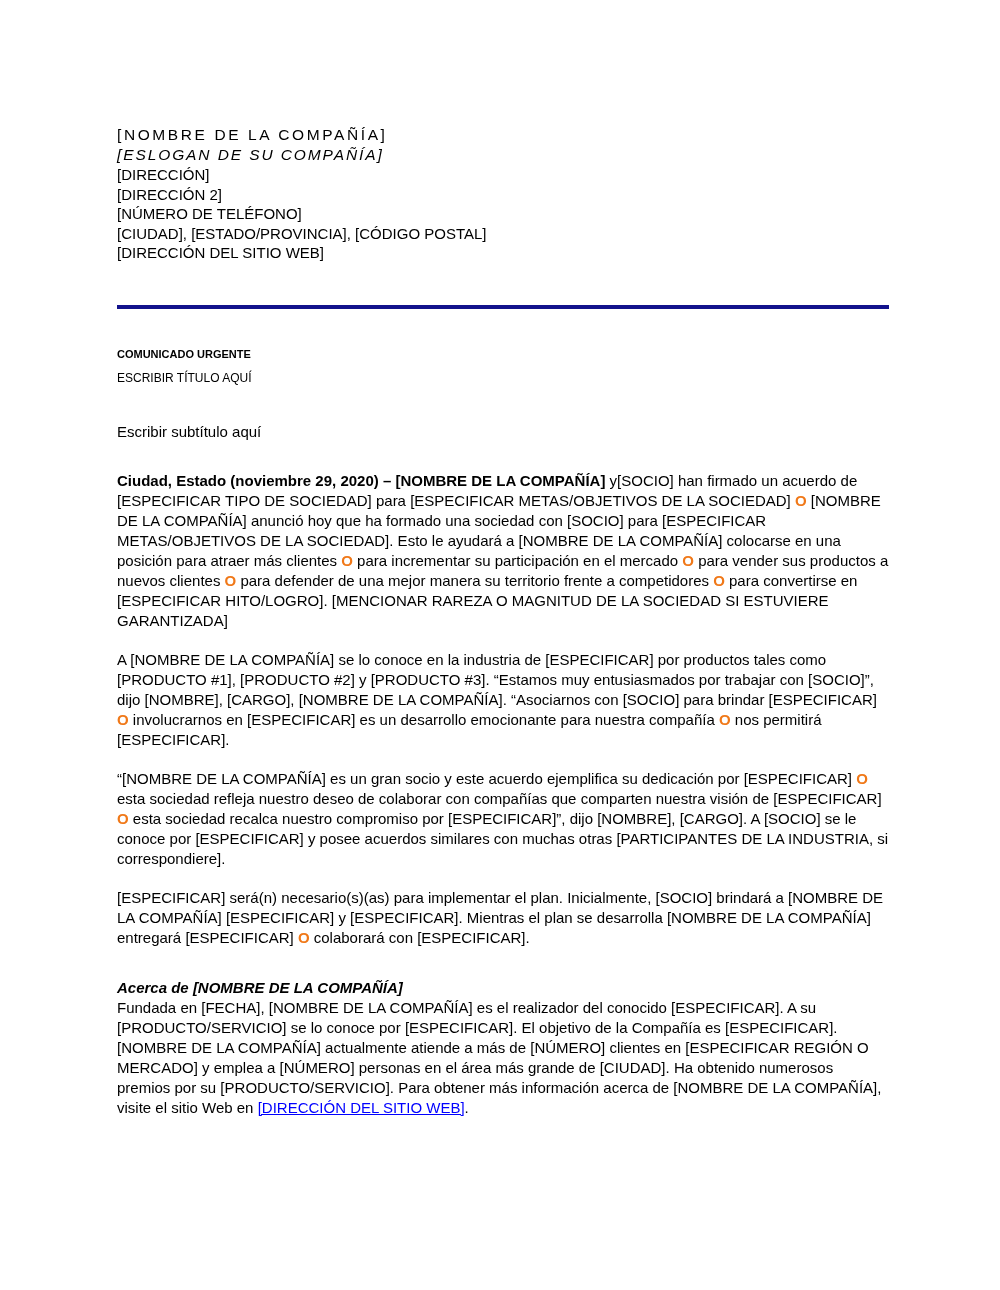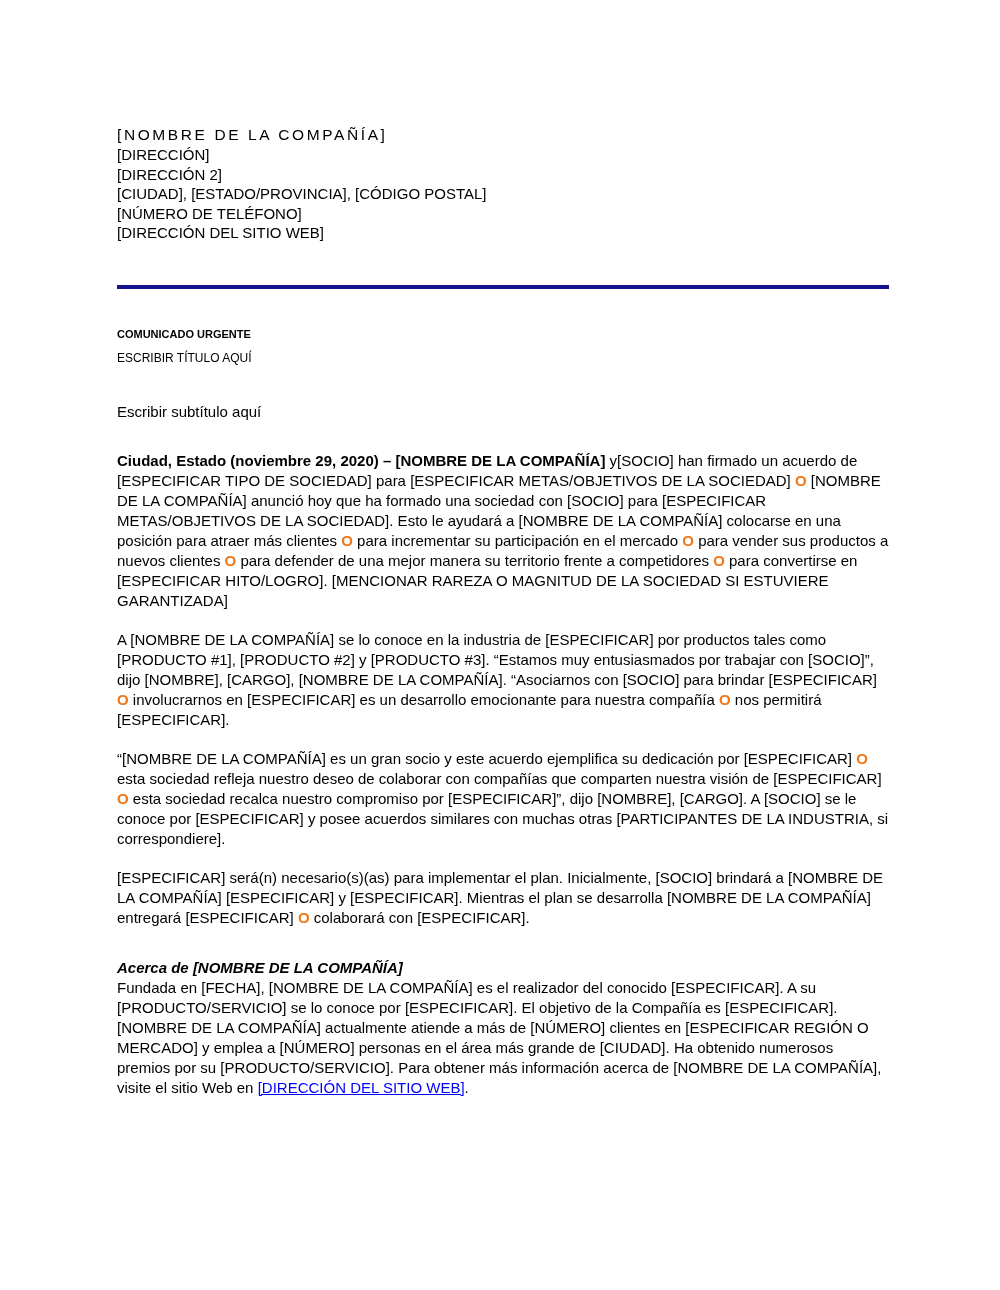--- a/index.html
+++ b/index.html
@@ -114,26 +114,27 @@
     margin-top: 30px;
   }
 </style>
 </head>
 <body>
 
 <div class="page">
 
   <div class="letterhead">
     <div class="company-name">[NOMBRE DE LA COMPAÑÍA]</div>
+    <div class="company-slogan">[ESLOGAN DE SU COMPAÑÍA]</div>
 
     <div class="contact-block">
       <div class="contact-line">[DIRECCIÓN]</div>
       <div class="contact-line">[DIRECCIÓN 2]</div>
+      <div class="contact-line">[NÚMERO DE TELÉFONO]</div>
       <div class="contact-line">[CIUDAD], [ESTADO/PROVINCIA], [CÓDIGO POSTAL]</div>
-      <div class="contact-line">[NÚMERO DE TELÉFONO]</div>
       <div class="contact-line">[DIRECCIÓN DEL SITIO WEB]</div>
     </div>
   </div>
 
   <div class="divider-wrap">
     <hr class="divider">
   </div>
 
   <div class="release-meta">
     <div class="release-kicker">COMUNICADO URGENTE</div>

